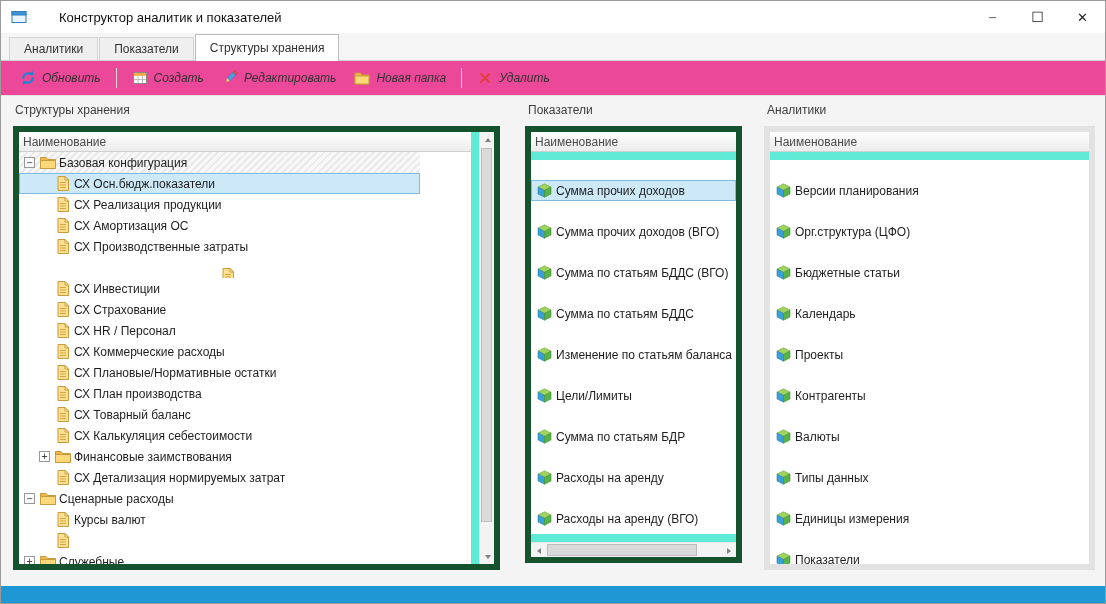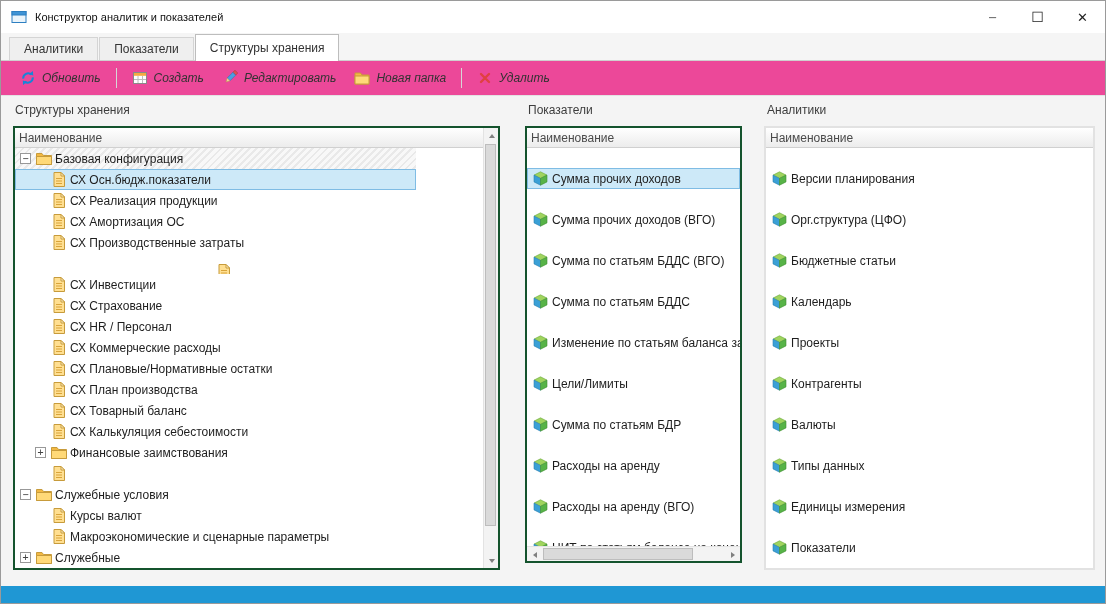--- a/index.html
+++ b/index.html
@@ -5,37 +5,37 @@
   * { margin:0; padding:0; box-sizing:border-box; }
   body { background:#d8d8d8; font-family:"Liberation Sans", sans-serif; }
   .window {
     position:relative; width:1106px; height:604px;
     background:#fff; border:1px solid #9a9a9a;
     display:flex; flex-direction:column; overflow:hidden;
   }
   
   .titlebar { height:32px; flex:none; display:flex; align-items:center; background:#fff; padding-left:10px; }
   .app-icon { width:16px; height:16px; display:flex; margin-right:8px; }
-  .title { font-size:11px; color:#111; }
+  .title { font-size:13px; color:#111;margin-left:24px; }
   .win-controls { margin-left:auto; display:flex; height:100%; }
   .win-btn { width:45px; height:100%; display:flex; align-items:center; justify-content:center; font-size:12px; color:#222; cursor:default; }
   
   .tabstrip { height:28px; flex:none; background:#f5f5f5; border-bottom:1px solid #cfcfcf; display:flex; align-items:flex-end; padding-left:8px; }
   .tab { height:23px; display:flex; align-items:center; padding:0 14px; font-size:12px; color:#333;
          background:#efefef; border:1px solid #d4d4d4; border-bottom:none; margin-right:1px; }
   .tab.active { background:#fff; height:27px; margin-bottom:-1px; border-color:#bdbdbd; z-index:2; }
   
   .toolbar { height:35px; flex:none; background:#ec4899; border-bottom:1px solid #e2e2e2; display:flex; align-items:center; padding-left:10px;font-style:italic; }
   .tb-btn { display:flex; align-items:center; gap:6px; padding:5px 9px; font-size:12px; color:#333; cursor:default; }
   .tb-icon { display:flex; width:16px; height:16px; align-items:center; justify-content:center; }
   .tb-sep { width:1px; height:20px; background:#d6d6d6; margin:0 6px; }
   
   .content { flex:1; position:relative; background:#f4f4f4; }
   .panel-label { position:absolute; top:7px; font-size:12px; color:#3d3d3d; }
-  .grid { position:absolute; background:#5eead4; border:2px solid #14532d; overflow:hidden; }
+  .grid { position:absolute; background:#5eead4; border:6px solid #14532d; overflow:hidden;gap:8px; }
   .grid-main { flex:1; min-width:0; display:flex; flex-direction:column; }
   .lp { display:flex; flex-direction:row; }
   .mp, .rp { display:flex; flex-direction:column; }
   .col-header { flex:none; height:20px; display:flex; align-items:center; padding-left:4px;
                 font-size:12px; color:#4a4a4a; background:linear-gradient(#ffffff,#ececec);
                 border-bottom:1px solid #d0d0d0; }
   .grid-body { flex:1; overflow:hidden; background:#fff; }
   
   .trow, .lrow { display:flex; align-items:center; height:21px; white-space:nowrap; overflow:hidden; color:#1e1e1e; }
   .lp .trow { width:401px; }
@@ -348,30 +348,31 @@
               <span class="expander none"></span>
               <span class="ricon">
                 <svg width="12" height="15" viewBox="0 0 12 15">
                   <path d="M1 0.5 h7 l3.5 3.5 v10.5 H1 z" fill="#ffdf91" stroke="#c79b3b"></path>
                   <path d="M8 0.5 l3.5 3.5 H8 z" fill="#fff3cf" stroke="#c79b3b"></path>
                   <rect x="3" y="6" width="6" height="1" fill="#d9a43a"></rect>
                   <rect x="3" y="8.5" width="6" height="1" fill="#d9a43a"></rect>
                   <rect x="3" y="11" width="6" height="1" fill="#d9a43a"></rect>
                 </svg>
               </span>
+              <span class="rlabel">СХ Детализация нормируемых затрат</span>
             </div>
             <div class="trow" style="padding-left: 4px;">
               <span class="expander">−</span>
               <span class="ricon">
                 <svg width="16" height="13" viewBox="0 0 16 13">
                   <path d="M0.5 1.5 h5.5 l1.5 2 H15.5 v9 H0.5 z" fill="#f2b843" stroke="#c79b3b"></path>
                   <path d="M0.5 4.5 h15 v8 H0.5 z" fill="#ffd978" stroke="#c79b3b"></path>
                 </svg>
               </span>
-              <span class="rlabel">Служебные условия</span>
+              <span class="rlabel">Сценарные расходы</span>
             </div>
             <div class="trow" style="padding-left: 19px;">
               <span class="expander none"></span>
               <span class="ricon">
                 <svg width="12" height="15" viewBox="0 0 12 15">
                   <path d="M1 0.5 h7 l3.5 3.5 v10.5 H1 z" fill="#ffdf91" stroke="#c79b3b"></path>
                   <path d="M8 0.5 l3.5 3.5 H8 z" fill="#fff3cf" stroke="#c79b3b"></path>
                   <rect x="3" y="6" width="6" height="1" fill="#d9a43a"></rect>
                   <rect x="3" y="8.5" width="6" height="1" fill="#d9a43a"></rect>
                   <rect x="3" y="11" width="6" height="1" fill="#d9a43a"></rect>
@@ -383,21 +384,20 @@
               <span class="expander none"></span>
               <span class="ricon">
                 <svg width="12" height="15" viewBox="0 0 12 15">
                   <path d="M1 0.5 h7 l3.5 3.5 v10.5 H1 z" fill="#ffdf91" stroke="#c79b3b"></path>
                   <path d="M8 0.5 l3.5 3.5 H8 z" fill="#fff3cf" stroke="#c79b3b"></path>
                   <rect x="3" y="6" width="6" height="1" fill="#d9a43a"></rect>
                   <rect x="3" y="8.5" width="6" height="1" fill="#d9a43a"></rect>
                   <rect x="3" y="11" width="6" height="1" fill="#d9a43a"></rect>
                 </svg>
               </span>
-              <span class="rlabel">Макроэкономические и сценарные параметры</span>
             </div>
             <div class="trow" style="padding-left: 4px;">
               <span class="expander">+</span>
               <span class="ricon">
                 <svg width="16" height="13" viewBox="0 0 16 13">
                   <path d="M0.5 1.5 h5.5 l1.5 2 H15.5 v9 H0.5 z" fill="#f2b843" stroke="#c79b3b"></path>
                   <path d="M0.5 4.5 h15 v8 H0.5 z" fill="#ffd978" stroke="#c79b3b"></path>
                 </svg>
               </span>
               <span class="rlabel">Служебные</span>

